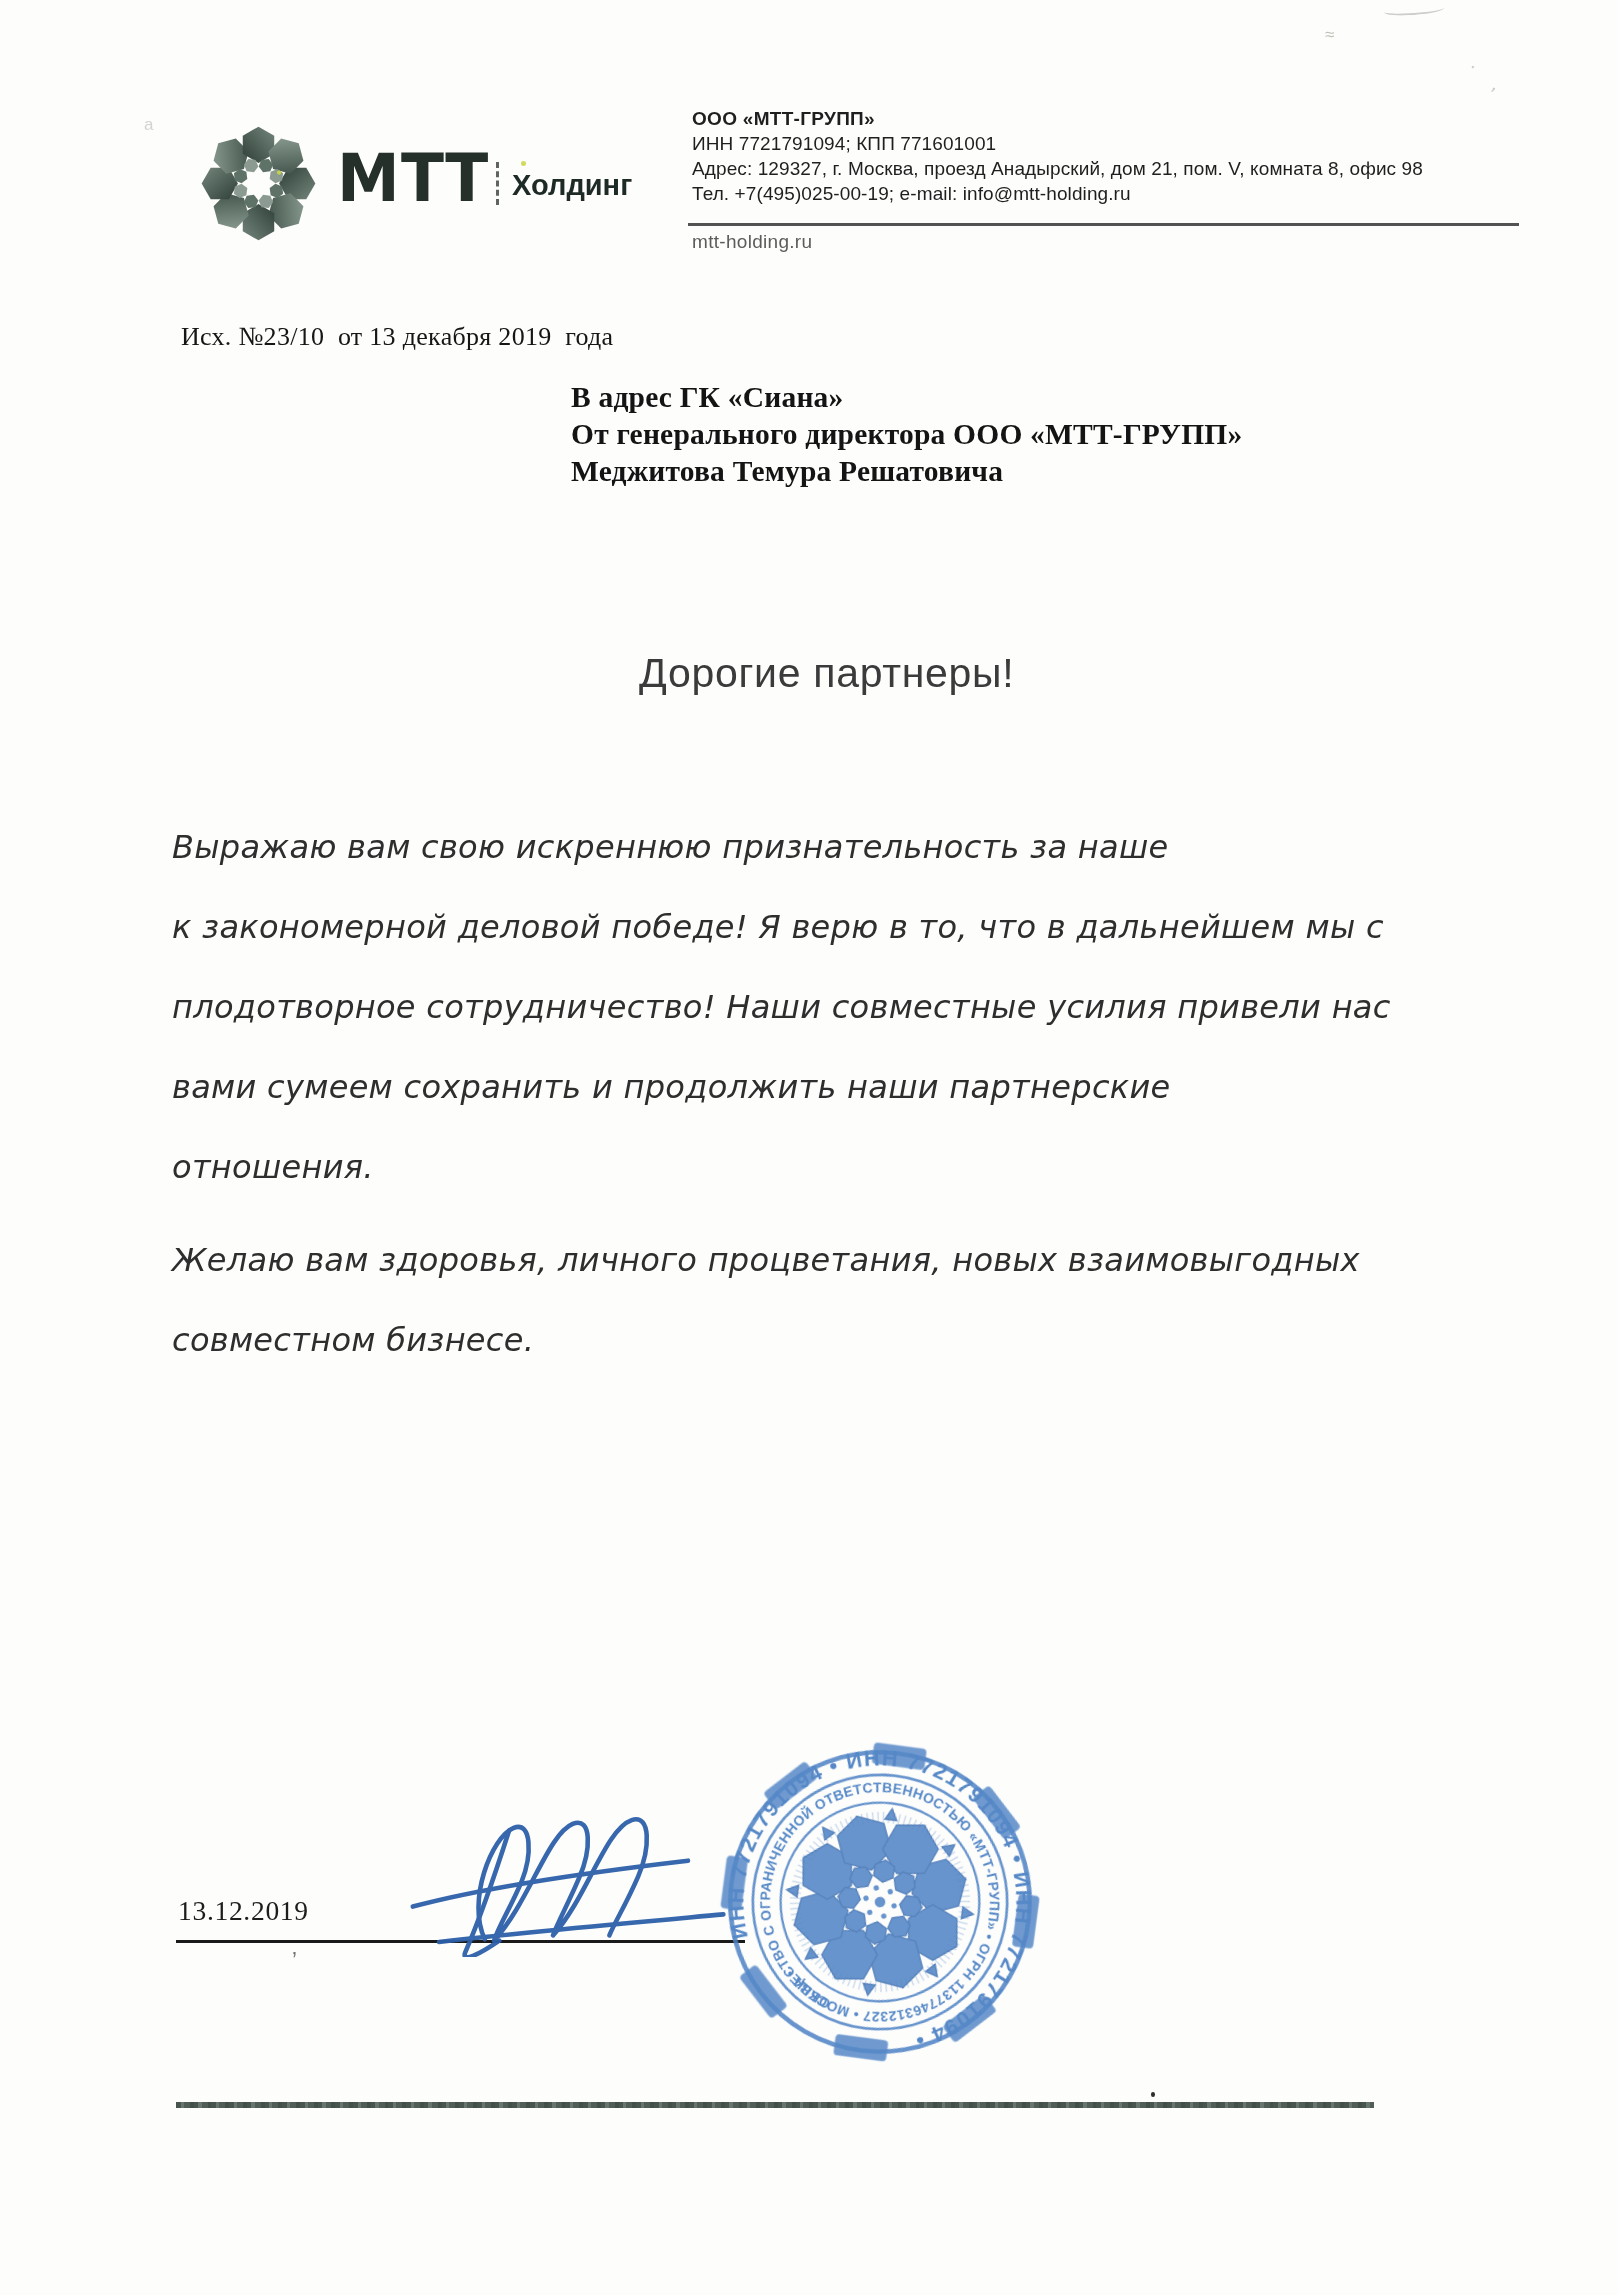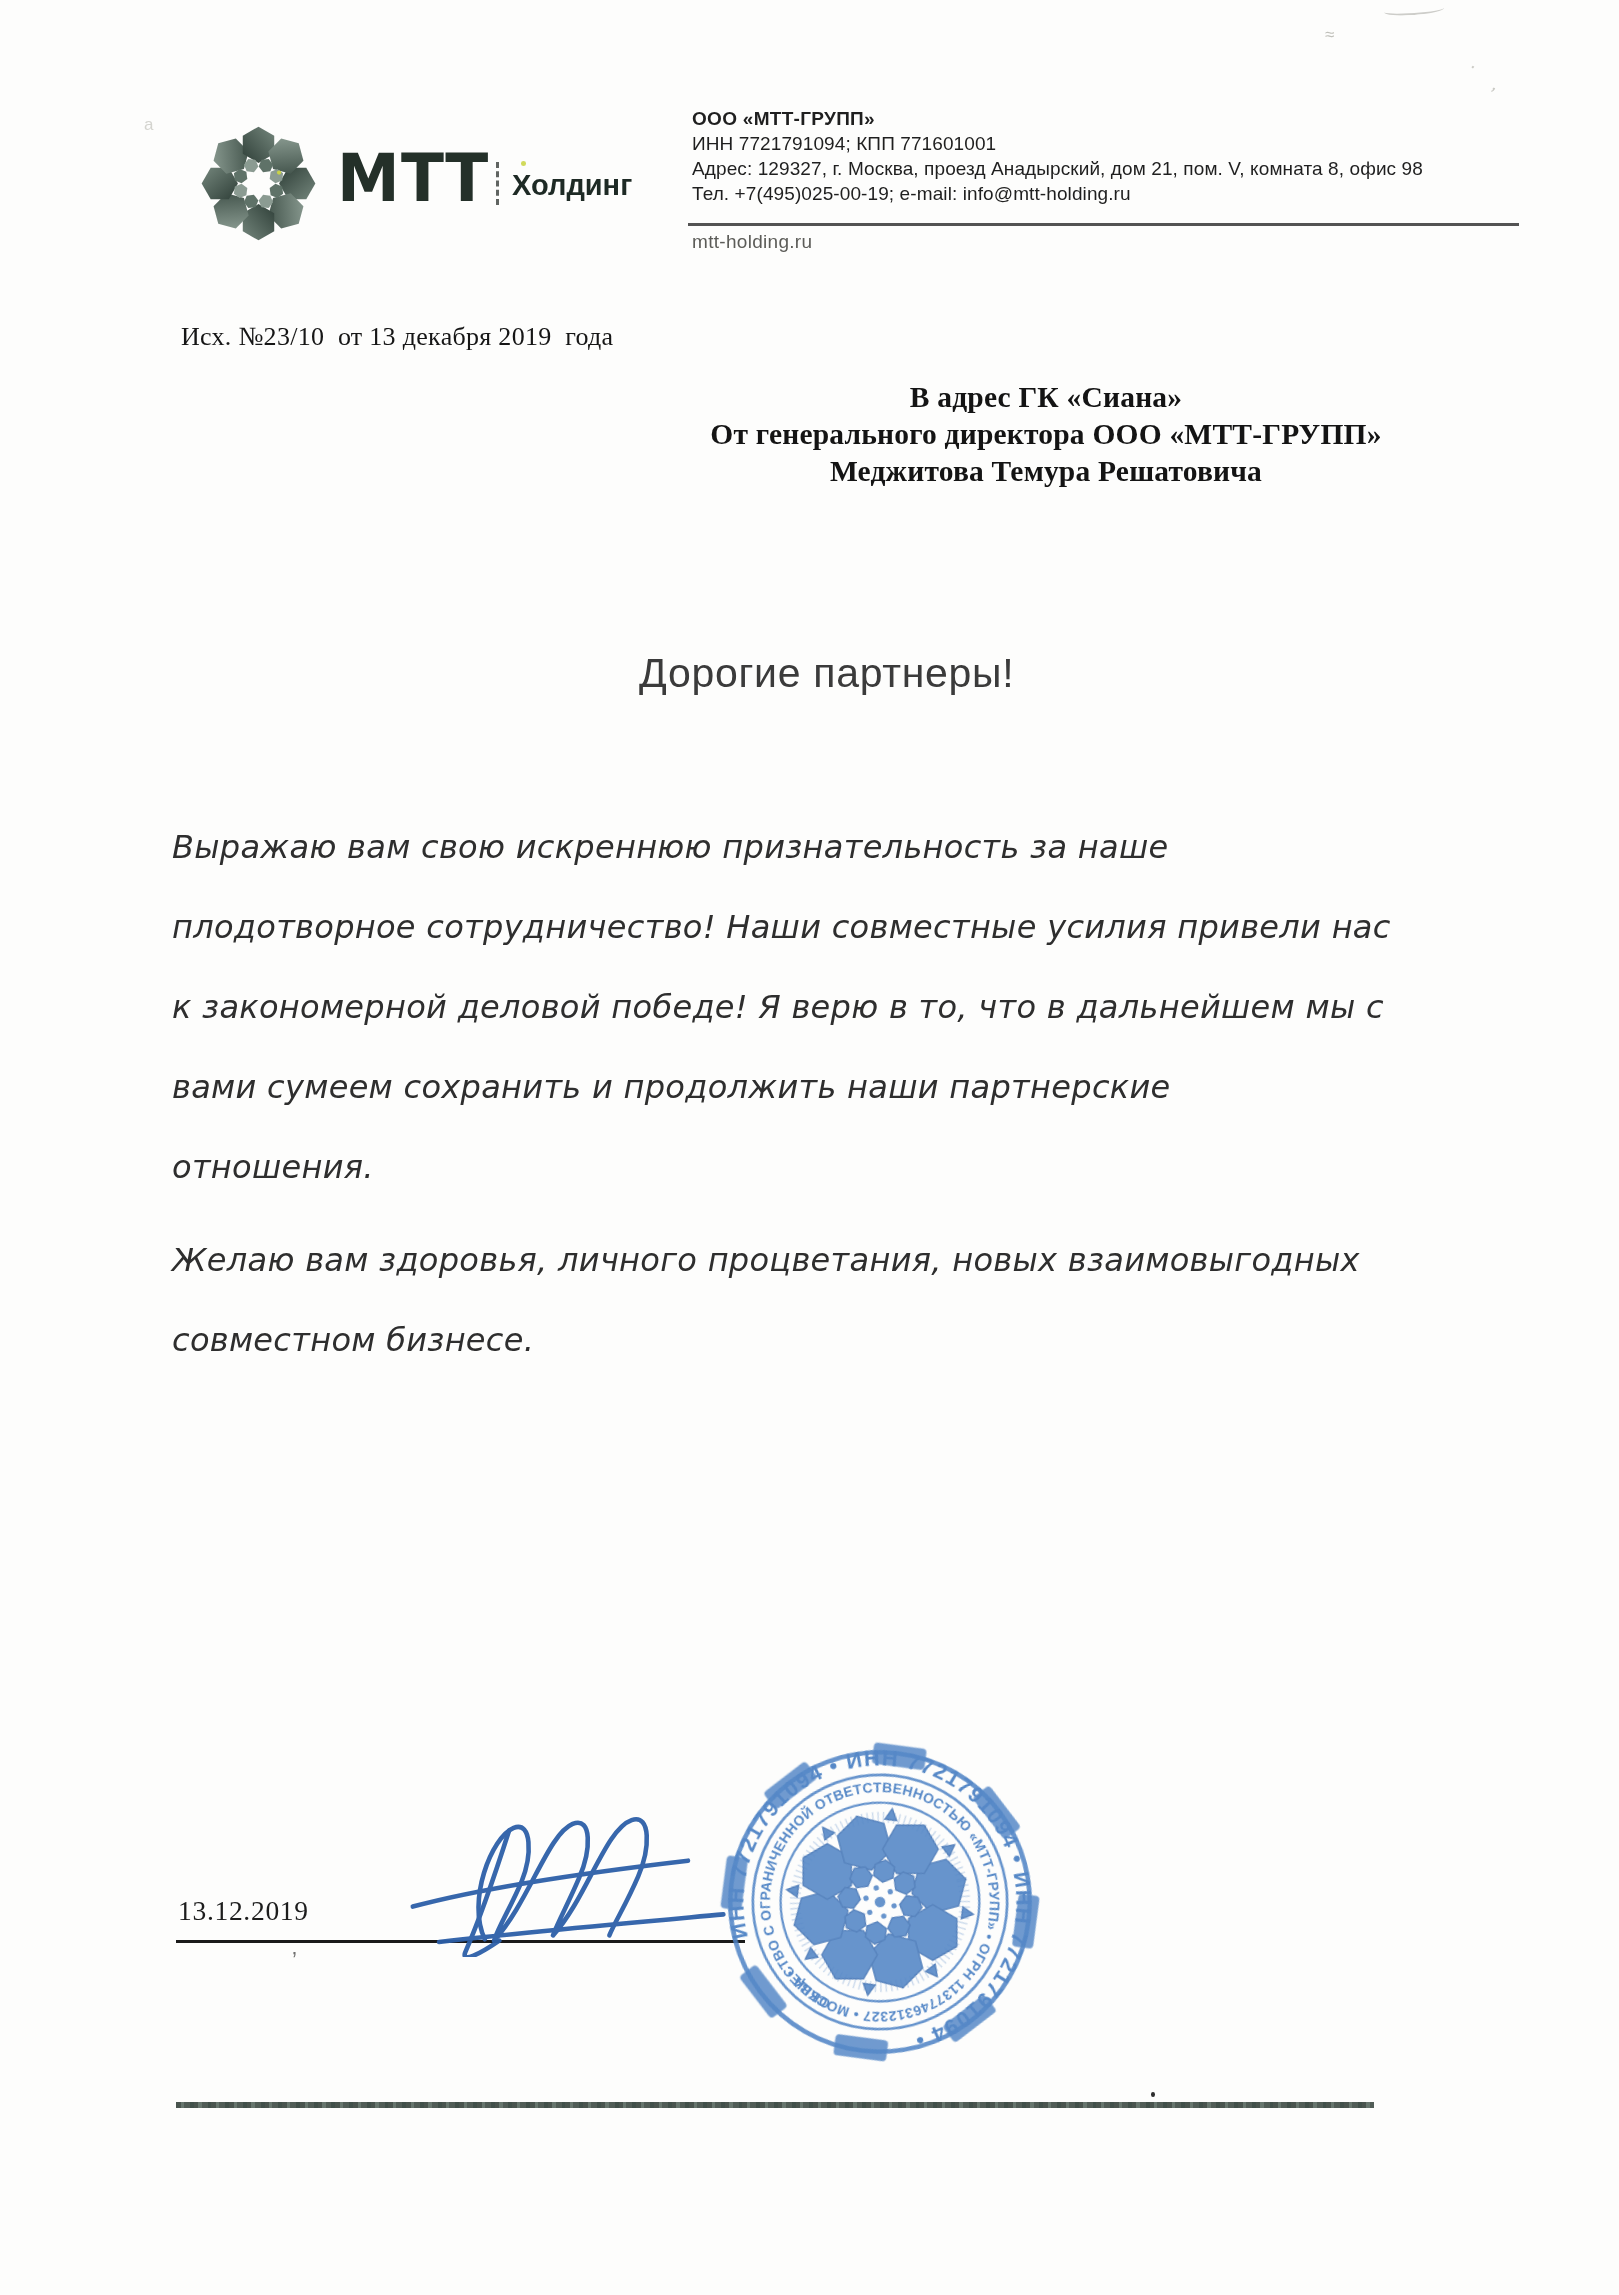--- a/index.html
+++ b/index.html
@@ -20,21 +20,21 @@
 
   .co-block{left:692px;top:106px;width:832px;font-size:19px;line-height:25px;color:#1f1f1f;}
   .co-name{font-weight:700;letter-spacing:0.3px;}
   .co-line{letter-spacing:0.1px;}
   .header-rule{left:688px;top:223px;width:831px;height:2.6px;background:#3b3b3b;opacity:.88;}
   .co-site{left:692px;top:231px;font-size:19px;color:#5c5c58;letter-spacing:0.3px;}
 
   
   .ref{left:181px;top:322px;font-family:"Liberation Serif",serif;font-size:26px;
        color:#161616;white-space:pre;letter-spacing:0.3px;}
-  .addressee{left:571px;top:379px;width:950px;text-align:center;
+  .addressee{left:571px;top:379px;width:950px;text-align:left;
        font-family:"Liberation Serif",serif;font-weight:700;font-size:29.5px;
        line-height:37px;color:#141414;letter-spacing:0.2px;}
 
   
   .salutation{left:639px;top:650px;font-size:41px;color:#3b3b3b;letter-spacing:0.7px;}
   .para{left:172px;width:1363px;font-family:"DejaVu Sans",sans-serif;font-style:italic;
         font-size:32px;line-height:80px;color:#2e2e2e;letter-spacing:0.3px;}
   .para1{top:807px;}
   .para2{top:1220px;}
 
@@ -116,22 +116,22 @@
   <div class="abs addressee">
     <div>В адрес ГК «Сиана»</div>
     <div>От генерального директора ООО «МТТ-ГРУПП»</div>
     <div>Меджитова Темура Решатовича</div>
   </div>
 
   <div class="abs salutation">Дорогие партнеры!</div>
 
   <div class="abs para para1">
     <div>Выражаю вам свою искреннюю признательность за наше</div>
+    <div>к закономерной деловой победе! Я верю в то, что в дальнейшем мы с</div>
     <div>плодотворное сотрудничество! Наши совместные усилия привели нас</div>
-    <div>к закономерной деловой победе! Я верю в то, что в дальнейшем мы с</div>
     <div>вами сумеем сохранить и продолжить наши партнерские</div>
     <div>отношения.</div>
   </div>
 
   <div class="abs para para2">
     <div>Желаю вам здоровья, личного процветания, новых взаимовыгодных</div>
     <div>совместном бизнесе.</div>
   </div>
 
   <div class="abs sig-date">13.12.2019</div>

